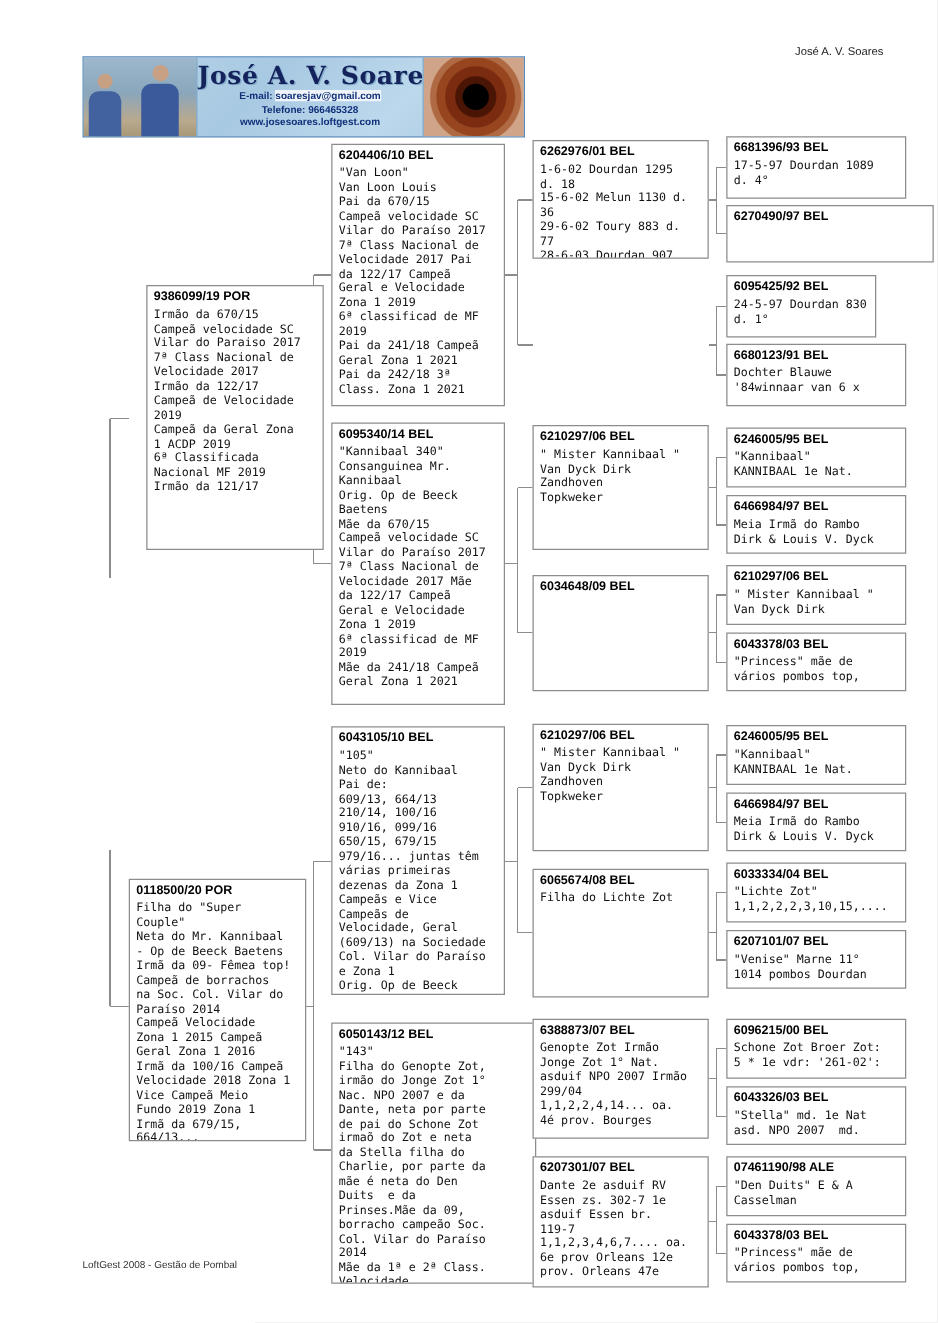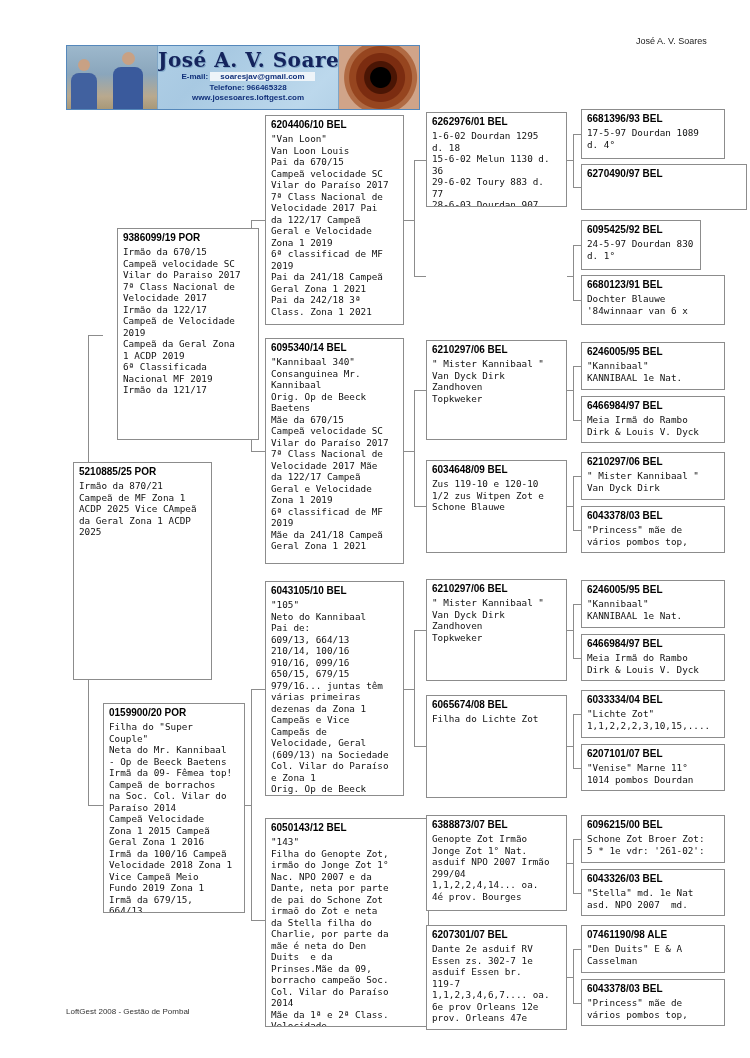--- a/index.html
+++ b/index.html
@@ -24,21 +24,21 @@
   .banner .photo .head { position:absolute; border-radius:50%; background:#c8a184; }
   .banner .photo .h1 { left:11px; bottom:38px; width:12px; height:12px; }
   .banner .photo .h2 { left:55px; bottom:44px; width:13px; height:13px; }
   .banner .mid { flex:1 1 auto; text-align:center; padding-top:2px; overflow:hidden; }
   .banner-title {
     font-family:"DejaVu Serif","Liberation Serif",serif; font-weight:bold;
     font-size:20px; color:#14235c; letter-spacing:0.5px; line-height:24px;
     text-shadow:1px 1px 0 #84accb; white-space:nowrap;
   }
   .banner-contact { font-size:8px; font-weight:bold; color:#11307a; line-height:10.5px; }
-  .banner-contact .hl { background:#eef4f9; padding:0 10px;text-align:right; }
+  .banner-contact .hl { background:#eef4f9; padding:0 0;text-align:right; }
   .banner .eye {
     position:relative; width:80px; height:100%; flex:0 0 80px;
     background:radial-gradient(circle at 52% 50%, #000 0 10px, #4a1504 11px 16px,
       #7b2c10 17px 24px, #96451f 25px 31px, #b06a43 32px 36px, #d0a489 37px 100%);
     border-left:1px solid #7fa6c6;
   }
   
   .owner-top { position:absolute; left:636px; top:36px; font-size:9px; color:#222; z-index:2; }
   .footer { position:absolute; left:66px; top:1007px; font-size:8px; color:#333; z-index:2; }
   
@@ -151,30 +151,22 @@
 Irmão da 122/17
 Campeã de Velocidade
 2019
 Campeã da Geral Zona
 1 ACDP 2019
 6ª Classificada
 Nacional MF 2019
 Irmão da 121/17</div>
   </div>
 
-  <div class="pbox" style="left:73px;top:462px;width:139px;height:218px">
-    <div class="ring">5210885/25 POR</div>
-    <div class="info">Irmão da 870/21
-Campeã de MF Zona 1
-ACDP 2025 Vice CAmpeã
-da Geral Zona 1 ACDP
-2025</div>
-  </div>
   <div class="pbox" style="left:103px;top:703px;width:142px;height:210px">
-    <div class="ring">0159900/20 POR</div>
+    <div class="ring">0118500/20 POR</div>
     <div class="info">Filha do "Super
 Couple"
 Neta do Mr. Kannibaal
 - Op de Beeck Baetens
 Irmã da 09- Fêmea top!
 Campeã de borrachos
 na Soc. Col. Vilar do
 Paraíso 2014
 Campeã Velocidade
 Zona 1 2015 Campeã
@@ -279,23 +271,20 @@
   </div>
   <div class="pbox" style="left:426px;top:340px;width:141px;height:100px">
     <div class="ring">6210297/06 BEL</div>
     <div class="info">" Mister Kannibaal "
 Van Dyck Dirk
 Zandhoven
 Topkweker</div>
   </div>
   <div class="pbox" style="left:426px;top:460px;width:141px;height:93px">
     <div class="ring">6034648/09 BEL</div>
-    <div class="info">Zus 119-10 e 120-10
-1/2 zus Witpen Zot e
-Schone Blauwe</div>
   </div>
   <div class="pbox" style="left:426px;top:579px;width:141px;height:102px">
     <div class="ring">6210297/06 BEL</div>
     <div class="info">" Mister Kannibaal "
 Van Dyck Dirk
 Zandhoven
 Topkweker</div>
   </div>
   <div class="pbox" style="left:426px;top:695px;width:141px;height:103px">
     <div class="ring">6065674/08 BEL</div>

